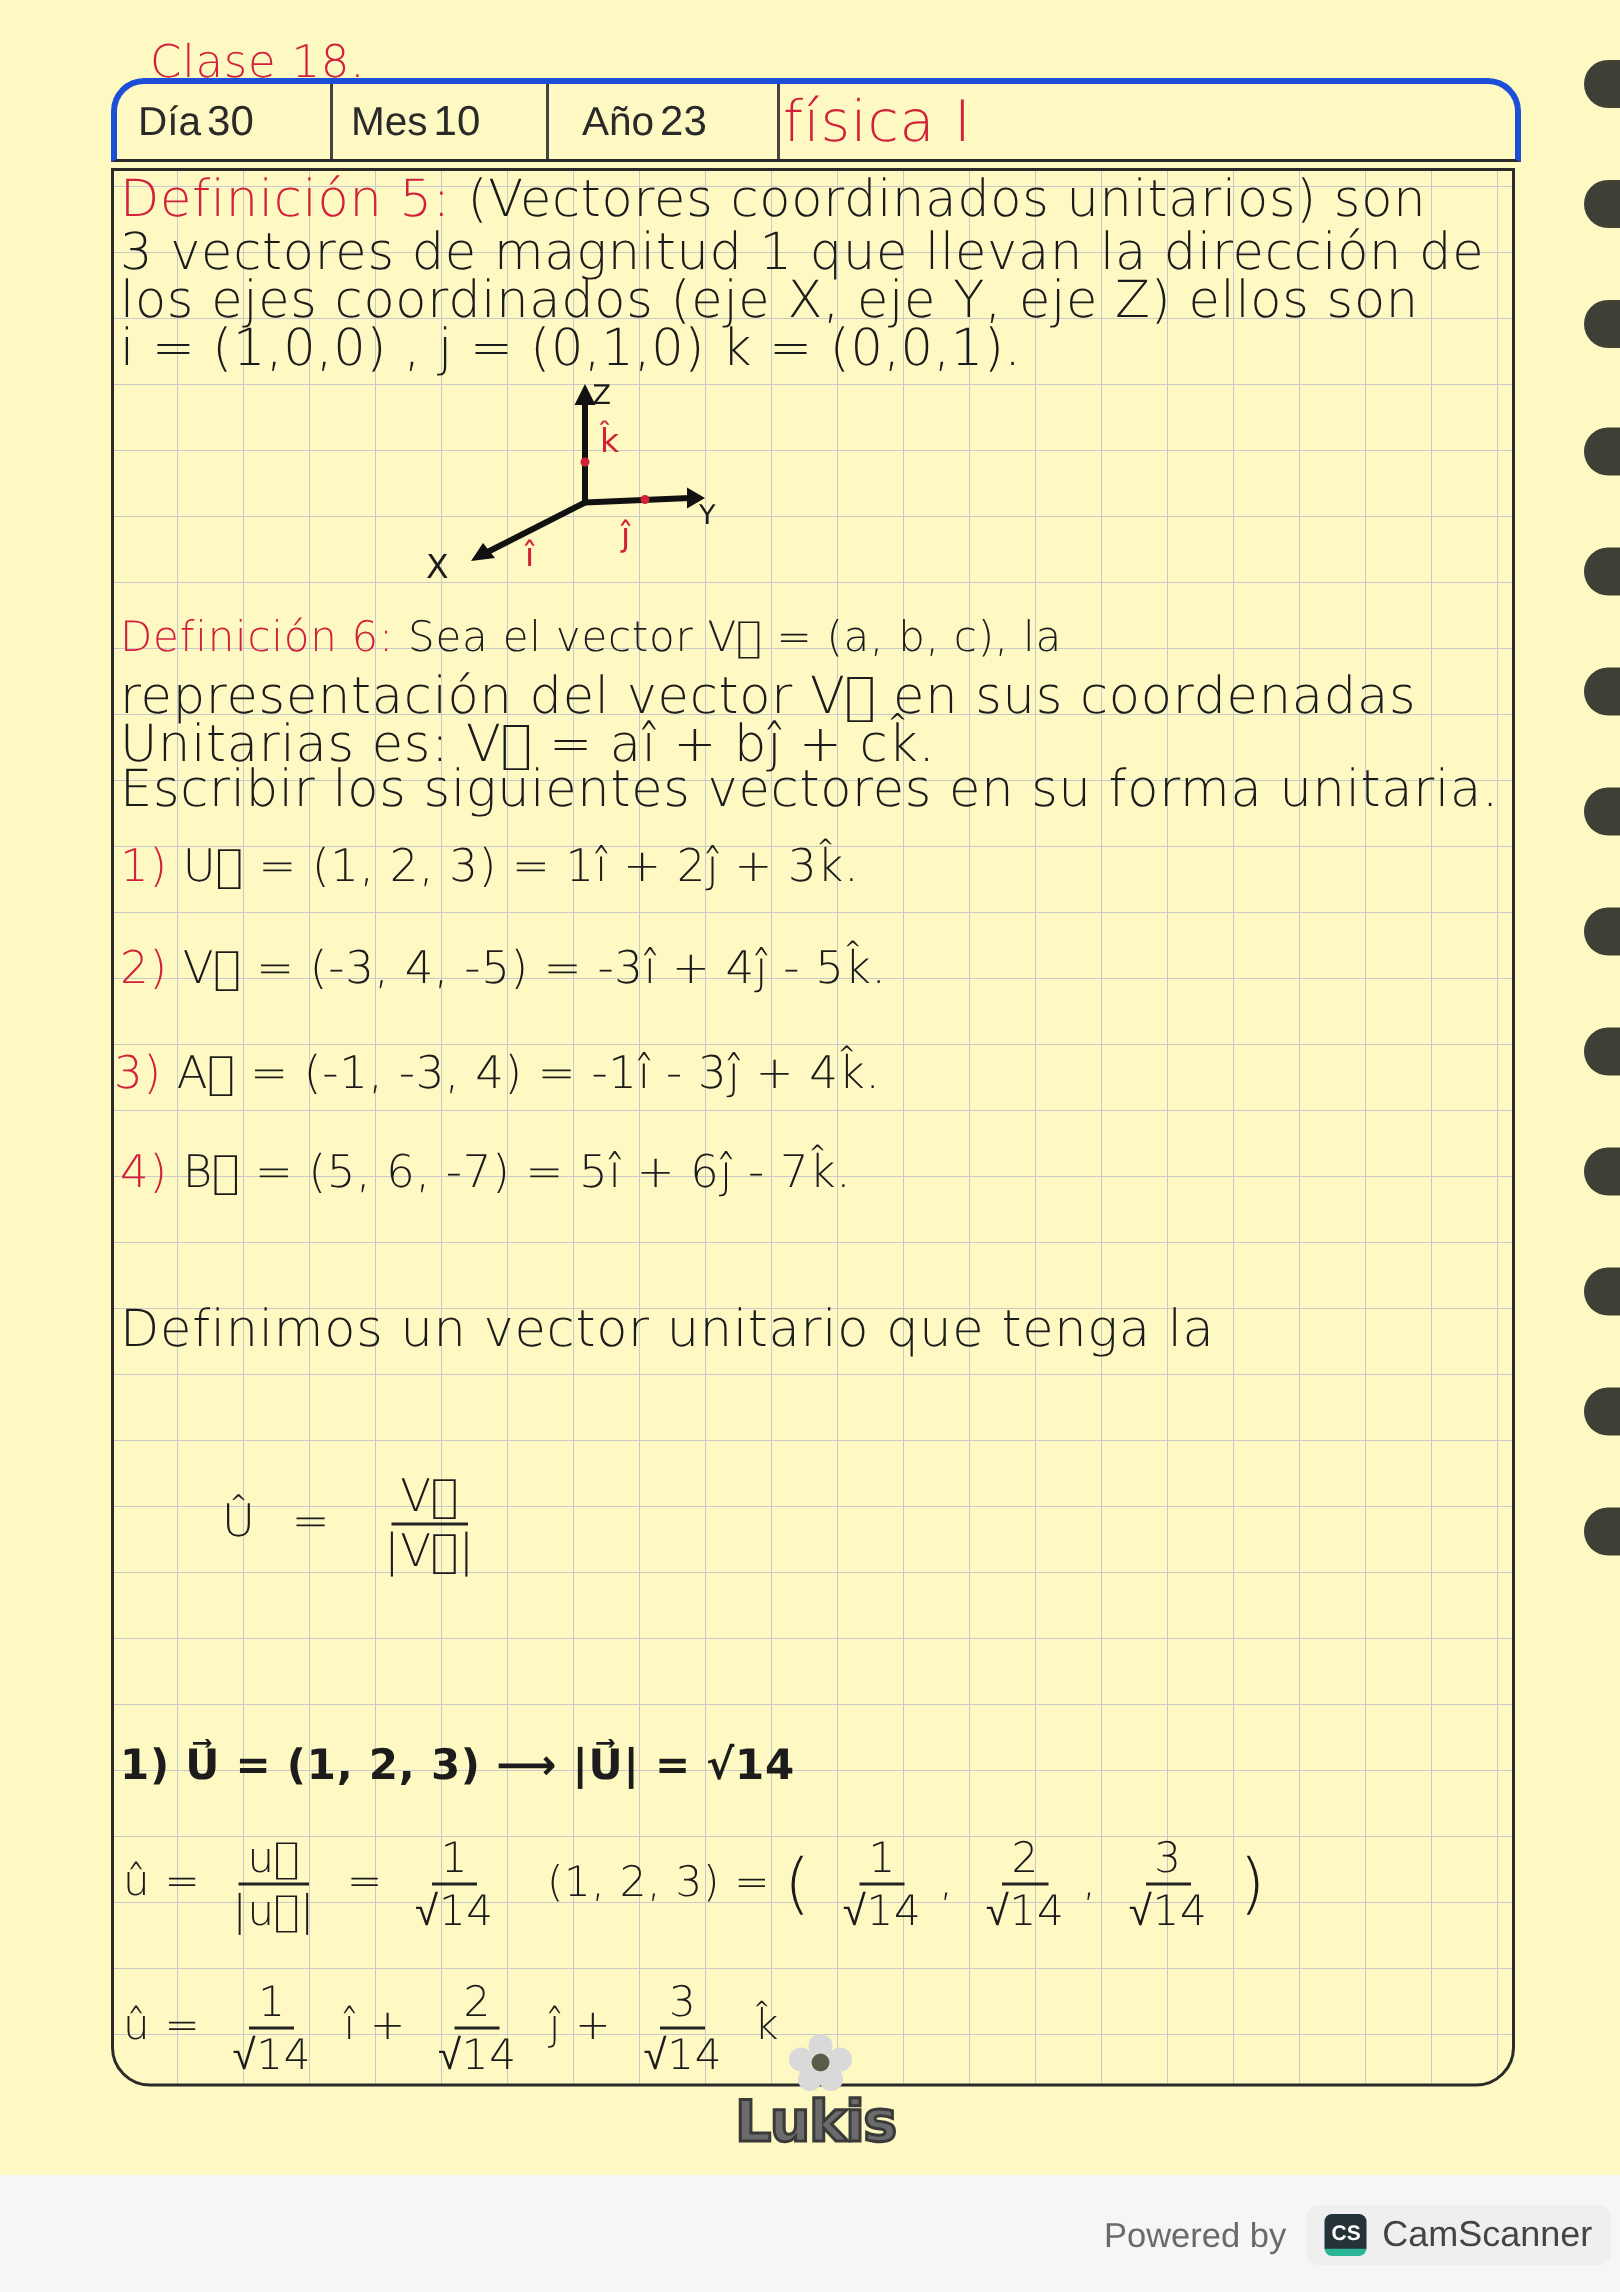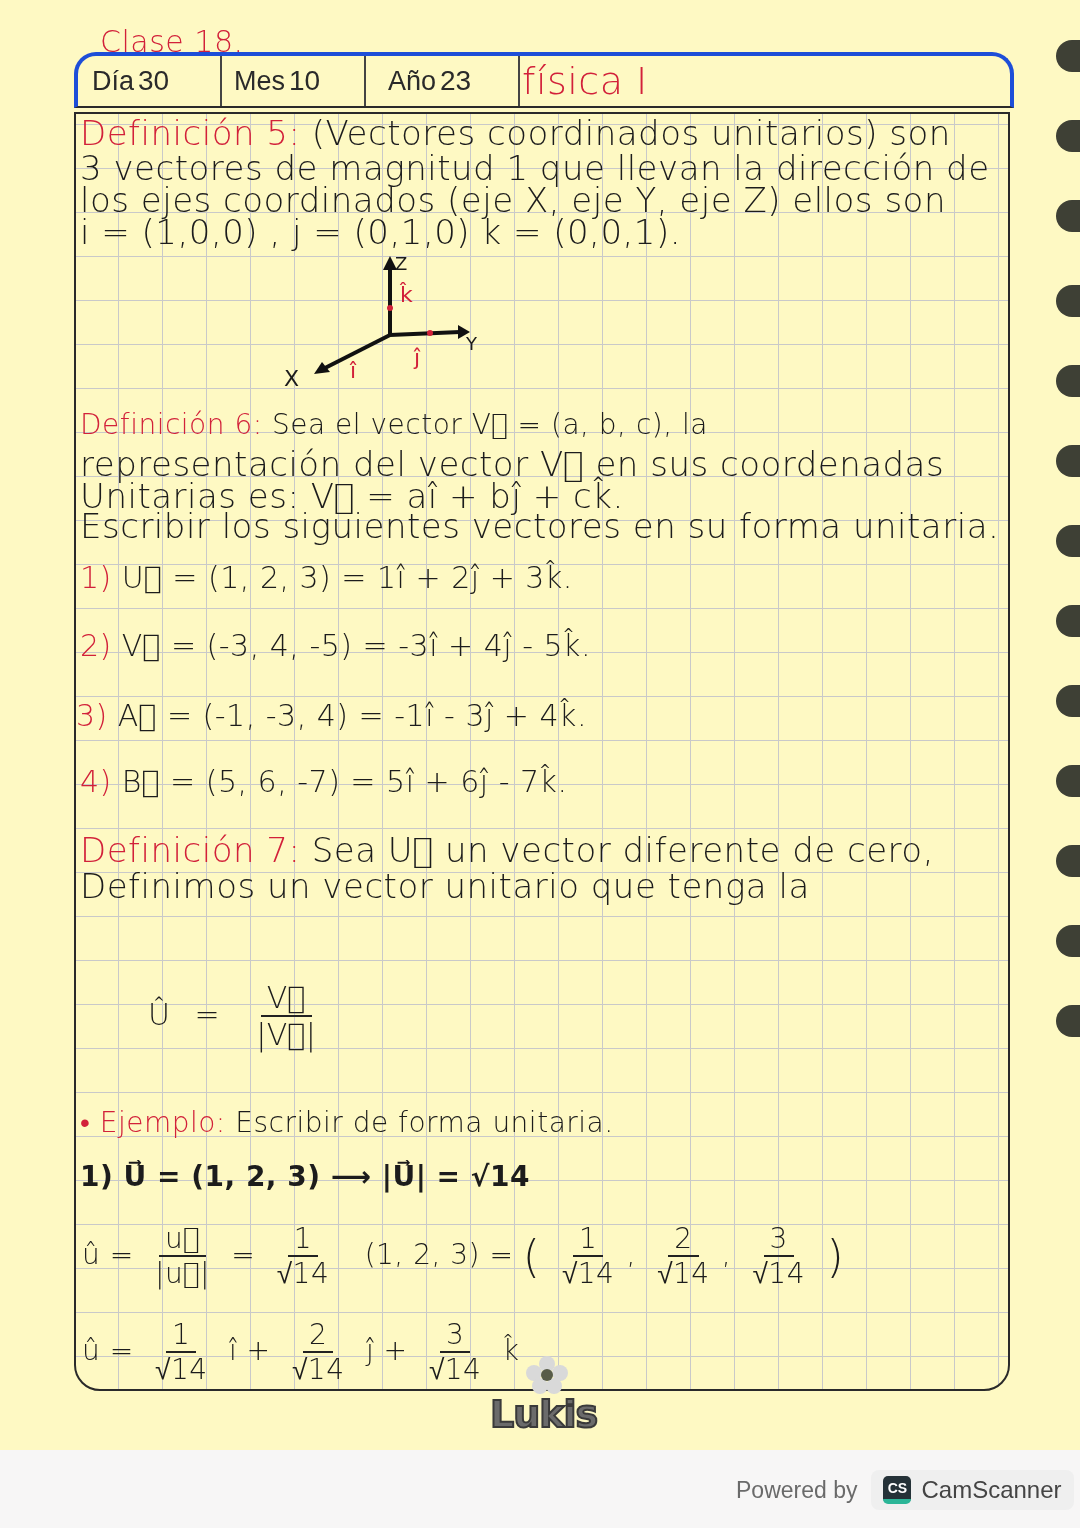--- a/index.html
+++ b/index.html
@@ -101,39 +101,31 @@
   </div>
   <div class="line hand" style="top:698px;font-size:30px;left:76px;">
     <span class="red">3)</span>
     <span>A⃗ = (-1, -3, 4) = -1î - 3ĵ + 4k̂.</span>
   </div>
   <div class="line hand" style="top:764px;font-size:30px;">
     <span class="red">4)</span>
     <span>B⃗ = (5, 6, -7) = 5î + 6ĵ - 7k̂.</span>
   </div>
 
-  <div class="line hand" style="top:830px;">
-    <span class="red">Definición 7:</span>
-    <span>Sea U⃗ un vector diferente de cero,</span>
-  </div>
   <div class="line hand" style="top:866px;">Definimos un vector unitario que tenga la</div>
 
   <div class="formula hand" style="left:148px;top:980px;">
     <span>Û</span>
     <span style="margin:0 14px;">=</span>
     <span class="frac">
       <span class="n">V⃗</span>
       <span class="d">|V⃗|</span>
     </span>
   </div>
 
-  <div class="line hand" style="top:1106px;font-size:28px;">
-    <span class="red">• Ejemplo:</span>
-    <span>Escribir de forma unitaria.</span>
-  </div>
   <div class="line hand" style="top:1160px;font-size:28px;font-weight:bold;">1) U⃗ = (1, 2, 3) ⟶ |U⃗| = √14</div>
 
   <div class="formula hand" style="left:82px;top:1222px;font-size:28px;">
     <span>û =</span>
     <span class="frac">
         <span class="n">u⃗</span>
         <span class="d">|u⃗|</span>
       </span>
     <span>=</span>
     <span class="frac">

